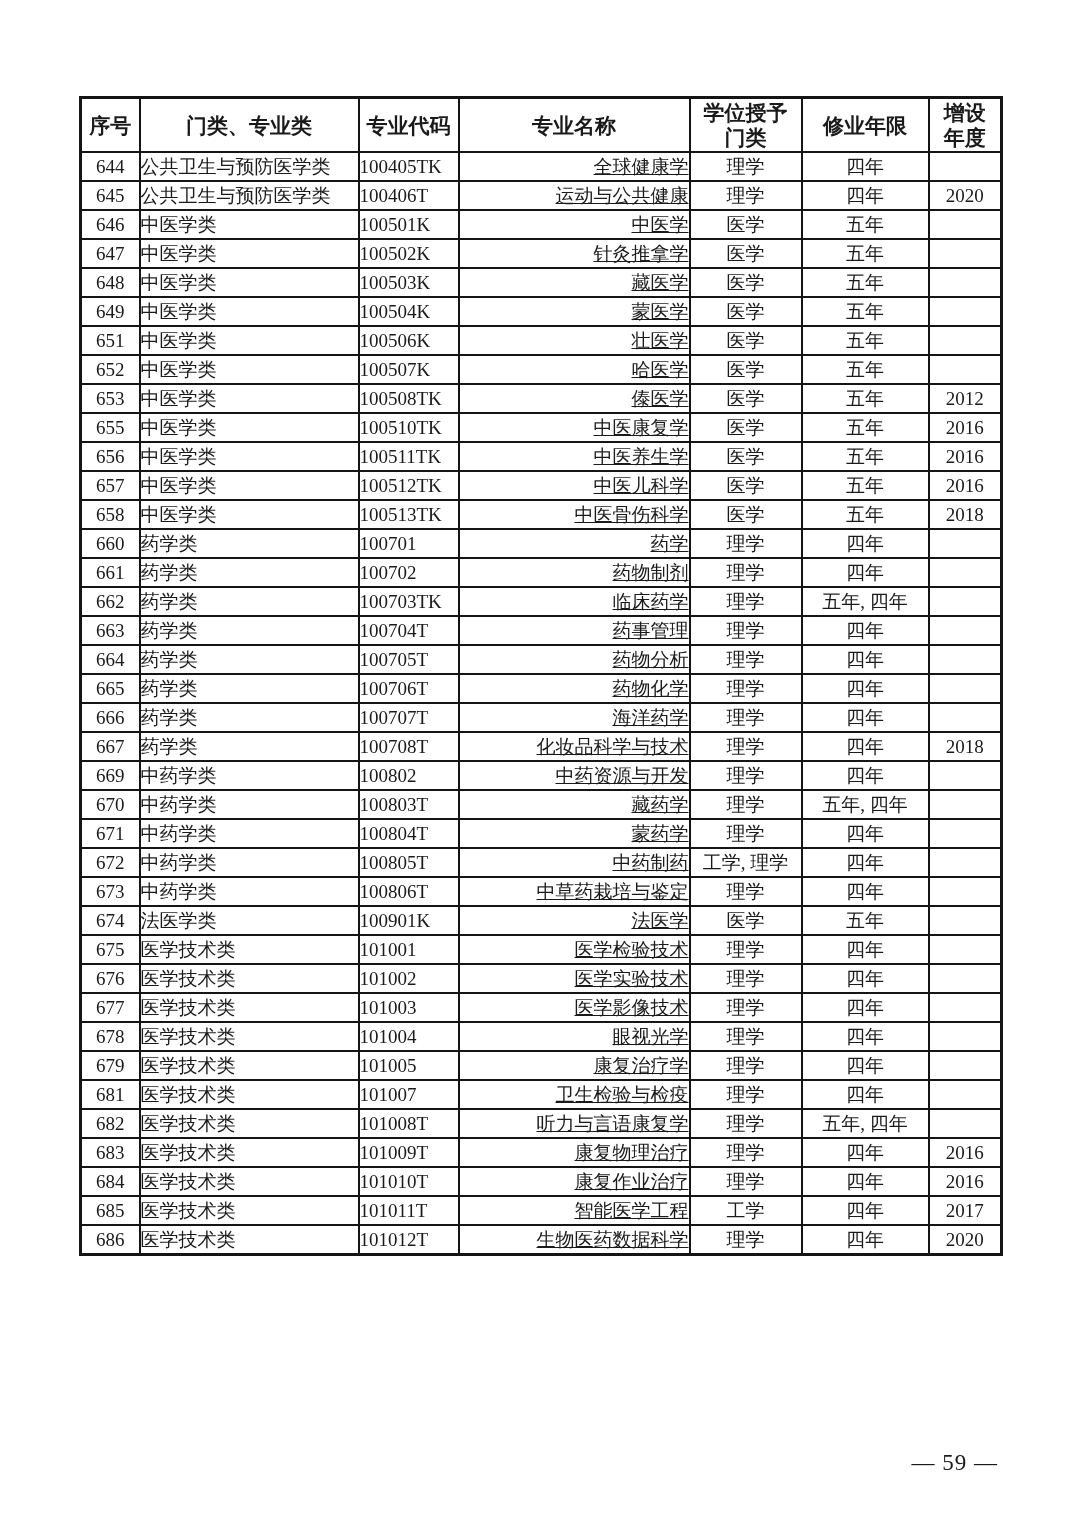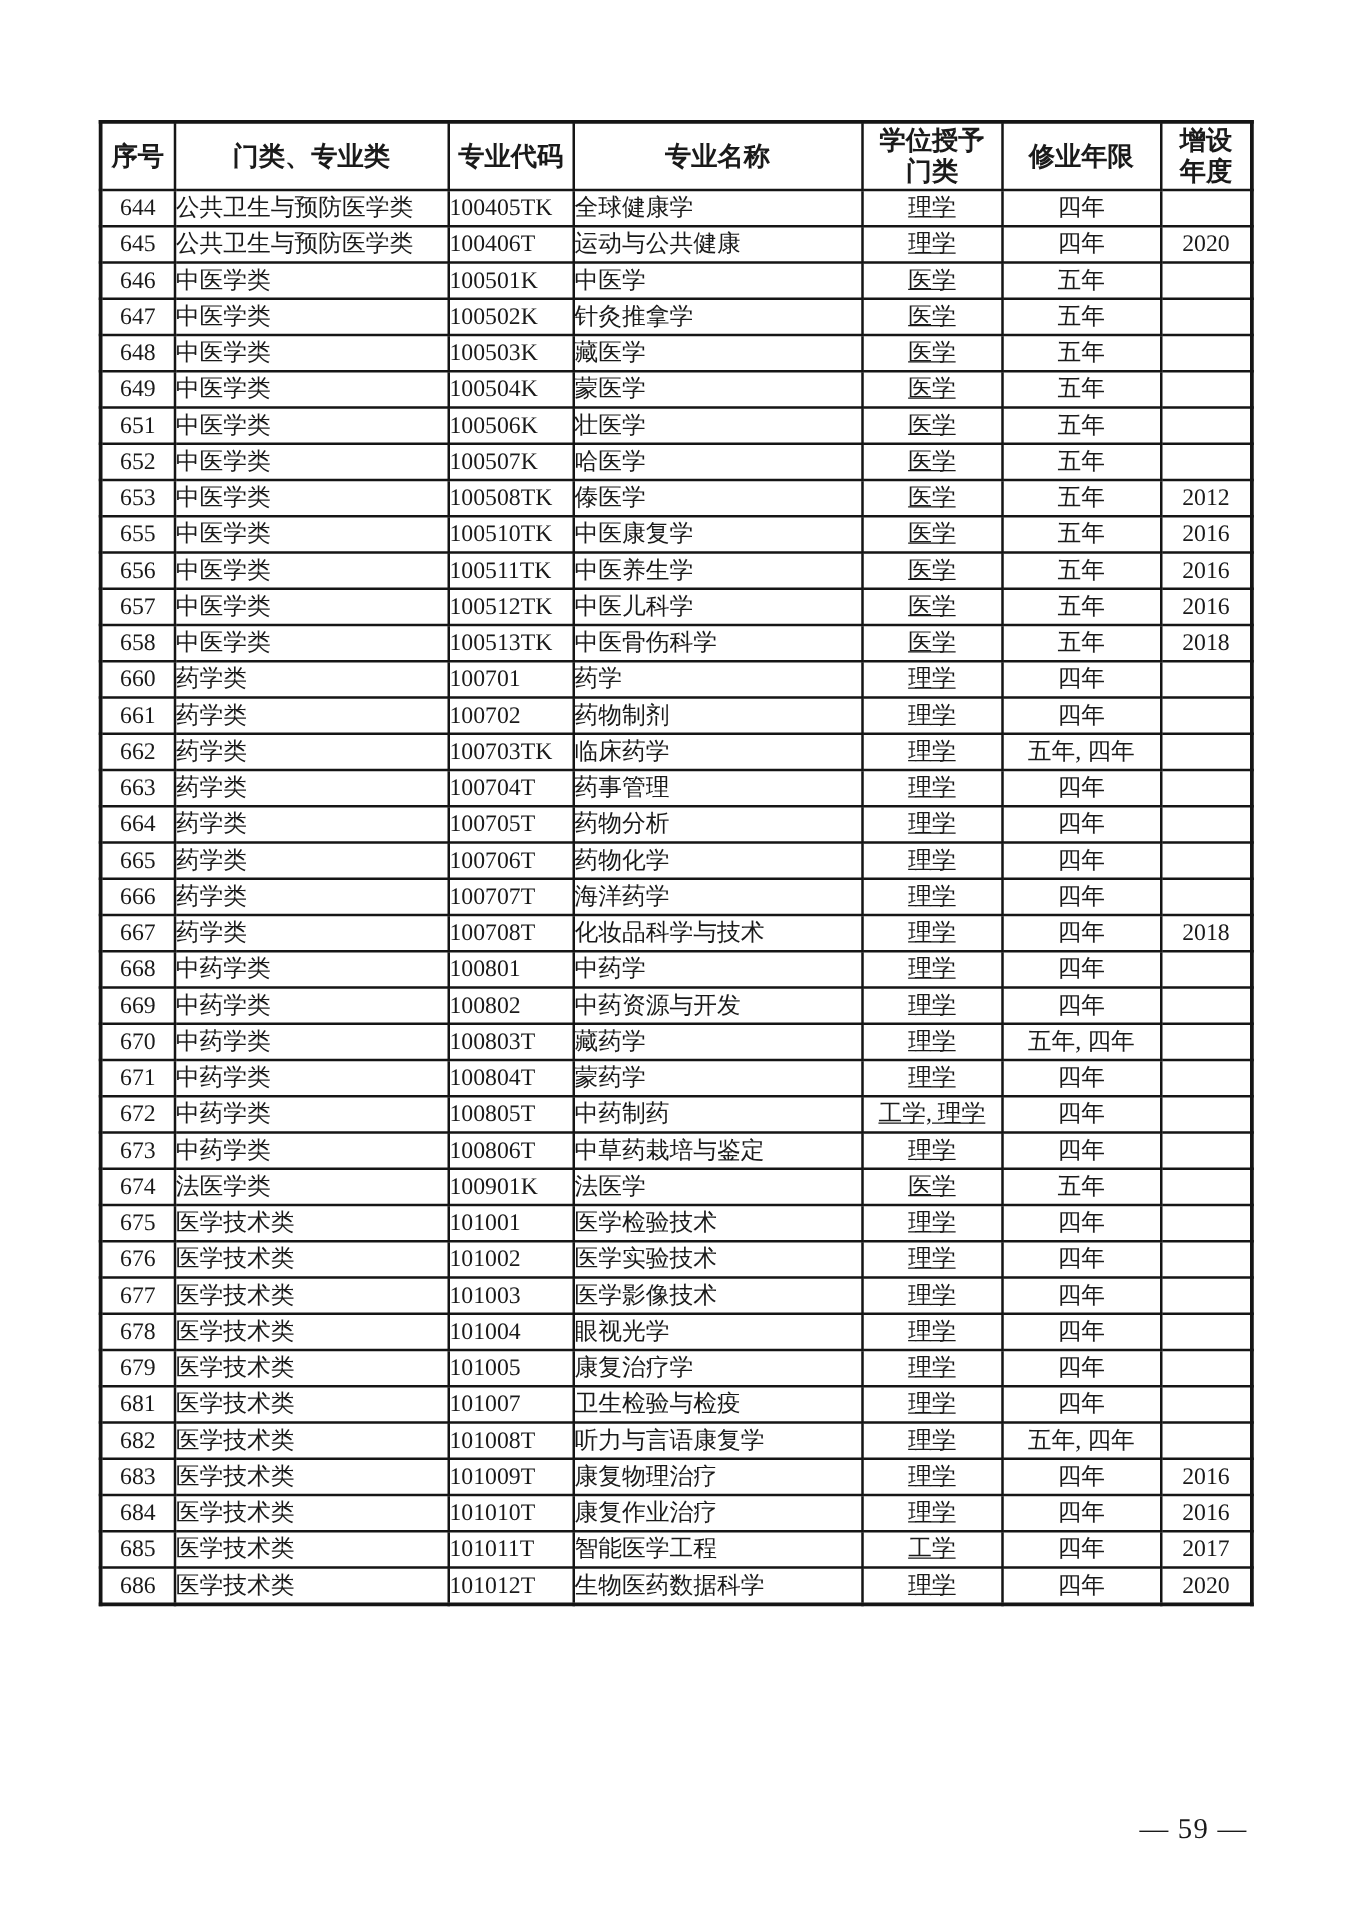--- a/index.html
+++ b/index.html
@@ -44,22 +44,22 @@
   table.majors td {
     height: 27px;
     font-size: 19px;
     line-height: 27px;
     vertical-align: middle;
     padding: 0;
   }
   td.c-index   { text-align: center; }
   td.c-category{ text-align: left; padding-left: 5px; }
   td.c-code    { text-align: left; padding-left: 6px; }
-  td.c-name    { text-align: left; padding-left: 7px; }
-  td.c-degree  { text-align: center; text-decoration: underline; }
+  td.c-name    { text-align: right; padding-left: 7px; text-decoration: underline; }
+  td.c-degree  { text-align: center; }
   td.c-duration{ text-align: center; }
   td.c-year    { text-align: center; }
   .page-number {
     position: absolute;
     right: 82px;
     top: 1450px;
     font-size: 23px;
     letter-spacing: 1px;
     color: #1a1a1a;
   }
@@ -276,29 +276,20 @@
         <tr>
       <td class="c-index">667</td>
       <td class="c-category">药学类</td>
       <td class="c-code">100708T</td>
       <td class="c-name">化妆品科学与技术</td>
       <td class="c-degree">理学</td>
       <td class="c-duration">四年</td>
       <td class="c-year">2018</td>
     </tr>
         <tr>
-      <td class="c-index">668</td>
-      <td class="c-category">中药学类</td>
-      <td class="c-code">100801</td>
-      <td class="c-name">中药学</td>
-      <td class="c-degree">理学</td>
-      <td class="c-duration">四年</td>
-      <td class="c-year"></td>
-    </tr>
-        <tr>
       <td class="c-index">669</td>
       <td class="c-category">中药学类</td>
       <td class="c-code">100802</td>
       <td class="c-name">中药资源与开发</td>
       <td class="c-degree">理学</td>
       <td class="c-duration">四年</td>
       <td class="c-year"></td>
     </tr>
         <tr>
       <td class="c-index">670</td>

